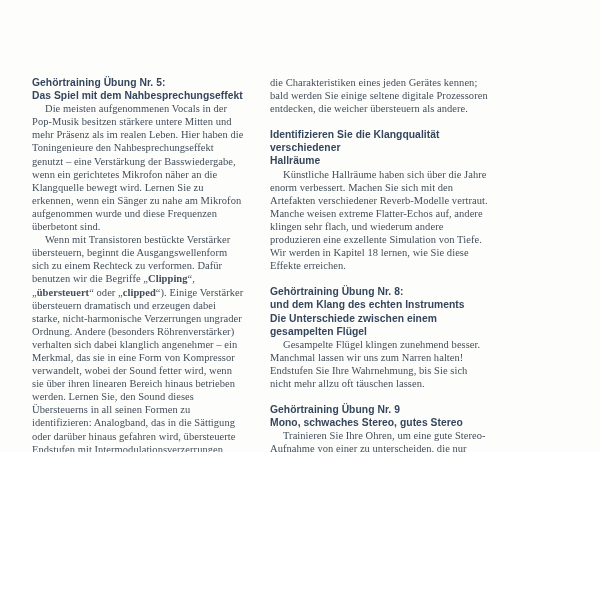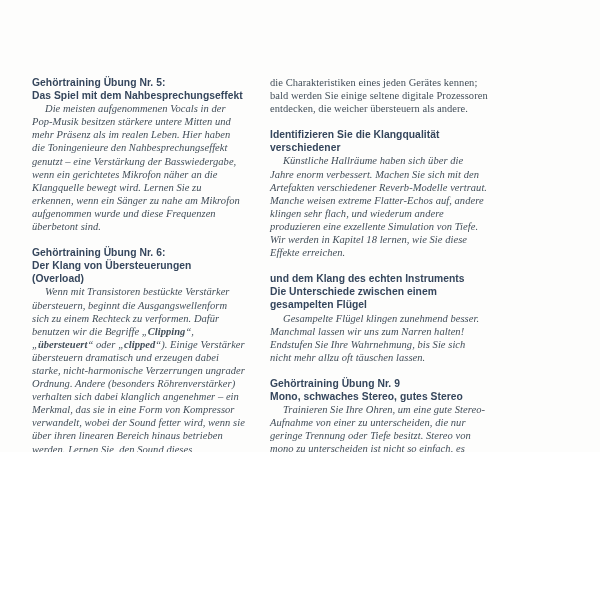--- a/index.html
+++ b/index.html
@@ -25,21 +25,21 @@
   .col-left{width:213px;}
   .col-right{width:219px;margin-left:16px;}
   .para{
     margin:0;
     font-size:10.5px;
     line-height:13.1px;
     color:var(--body);
     text-align:left;
     letter-spacing:0.05px;
   }
-  .para.indent{text-indent:13px;font-style:italic;}
+  .para.indent{text-indent:13px;}
   .para b{font-weight:bold;margin-top:41px;}
   .heading{
     margin:13px 0 0 0;
     font-family:"Liberation Sans","DejaVu Sans",sans-serif;
     font-weight:bold;
     font-size:10.3px;
     line-height:13.1px;
     color:var(--heading);
     letter-spacing:0.05px;
   }
@@ -68,33 +68,31 @@
 <body>
 
 <div class="page">
   <div class="columns">
     <div class="col col-left">
         <div class="heading">
           <div>Gehörtraining Übung Nr. 5:</div>
           <div>Das Spiel mit dem Nahbesprechungseffekt</div>
         </div>
         <p class="para indent"><span>Die meisten aufgenommenen Vocals in der Pop-Musik besitzen stärkere untere Mitten und mehr Präsenz als im realen Leben. Hier haben die Toningenieure den Nahbesprechungseffekt genutzt – eine Verstärkung der Basswiedergabe, wenn ein gerichtetes Mikrofon näher an die Klangquelle bewegt wird. Lernen Sie zu erkennen, wenn ein Sänger zu nahe am Mikrofon aufgenommen wurde und diese Frequenzen überbetont sind.</span></p>
-        <div class="heading">
-          <div>Gehörtraining Übung Nr. 6:</div>
-          <div>Der Klang von Übersteuerungen (Overload)</div>
-        </div>
         <p class="para indent"><span>Wenn mit Transistoren bestückte Verstärker übersteuern, beginnt die Ausgangswellenform sich zu einem Rechteck zu verformen. Dafür benutzen wir die Begriffe „</span><b>Clipping</b><span>“, „</span><b>übersteuert</b><span>“ oder „</span><b>clipped</b><span>“). Einige Verstärker übersteuern dramatisch und erzeugen dabei starke, nicht-harmonische Verzerrungen ungrader Ordnung. Andere (besonders Röhrenverstärker) verhalten sich dabei klanglich angenehmer – ein Merkmal, das sie in eine Form von Kompressor verwandelt, wobei der Sound fetter wird, wenn sie über ihren linearen Bereich hinaus betrieben werden. Lernen Sie, den Sound dieses Übersteuerns in all seinen Formen zu identifizieren: Analogband, das in die Sättigung oder darüber hinaus gefahren wird, übersteuerte Endstufen mit Intermodulationsverzerrungen, optische Filmverzerrung (wie in den klassischen Tonfilmen der 1930er Jahre). Als eine Trainingsübung studieren Sie die Sättigung bei Pegelspitzen von Klassik- und Pop-Aufnahmen, die mit analogem Band gemacht wurden, im Gegensatz zu modernen digitalen Aufzeichnungen. Lernen Sie</span></p>
       </div>
     <div class="col col-right">
         <p class="para"><span>die Charakteristiken eines jeden Gerätes kennen; bald werden Sie einige seltene digitale Prozessoren entdecken, die weicher übersteuern als andere.</span></p>
         <div class="heading">
           <div>Identifizieren Sie die Klangqualität verschiedener</div>
+          <div>Hallräume</div>
         </div>
         <p class="para indent"><span>Künstliche Hallräume haben sich über die Jahre enorm verbessert. Machen Sie sich mit den Artefakten verschiedener Reverb-Modelle vertraut. Manche weisen extreme Flatter-Echos auf, andere klingen sehr flach, und wiederum andere produzieren eine exzellente Simulation von Tiefe. Wir werden in Kapitel 18 lernen, wie Sie diese Effekte erreichen.</span></p>
         <div class="heading">
+          <div>Gehörtraining Übung Nr. 8:</div>
           <div>und dem Klang des echten Instruments</div>
           <div>Die Unterschiede zwischen einem gesampelten Flügel</div>
         </div>
         <p class="para indent"><span>Gesampelte Flügel klingen zunehmend besser. Manchmal lassen wir uns zum Narren halten! Endstufen Sie Ihre Wahrnehmung, bis Sie sich nicht mehr allzu oft täuschen lassen.</span></p>
         <div class="heading">
           <div>Gehörtraining Übung Nr. 9</div>
           <div>Mono, schwaches Stereo, gutes Stereo</div>
         </div>
         <p class="para indent"><span>Trainieren Sie Ihre Ohren, um eine gute Stereo-Aufnahme von einer zu unterscheiden, die nur geringe Trennung oder Tiefe besitzt. Stereo von mono zu unterscheiden ist nicht so einfach, es genügt nicht, nur auf die Pegelanzeige zu schauen und zu sagen: „Oh, ein Kanal bewegt sich ein wenig anders“. Dies könnte auch auf eine Mono-Aufzeichnung zutreffen, die einen Gain-Unterschied zwischen den Kanälen aufweist. Die Phasenanzeige für eine echte Stereo-Aufnahme muss mit der</span></p>
       </div>

